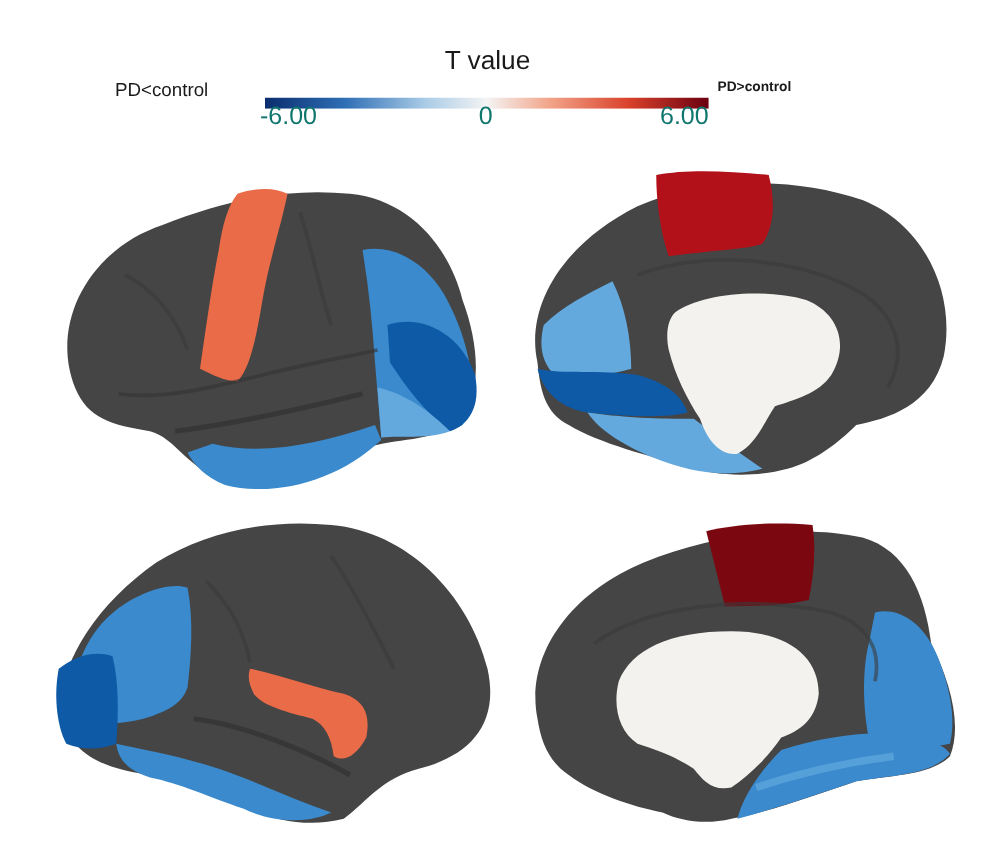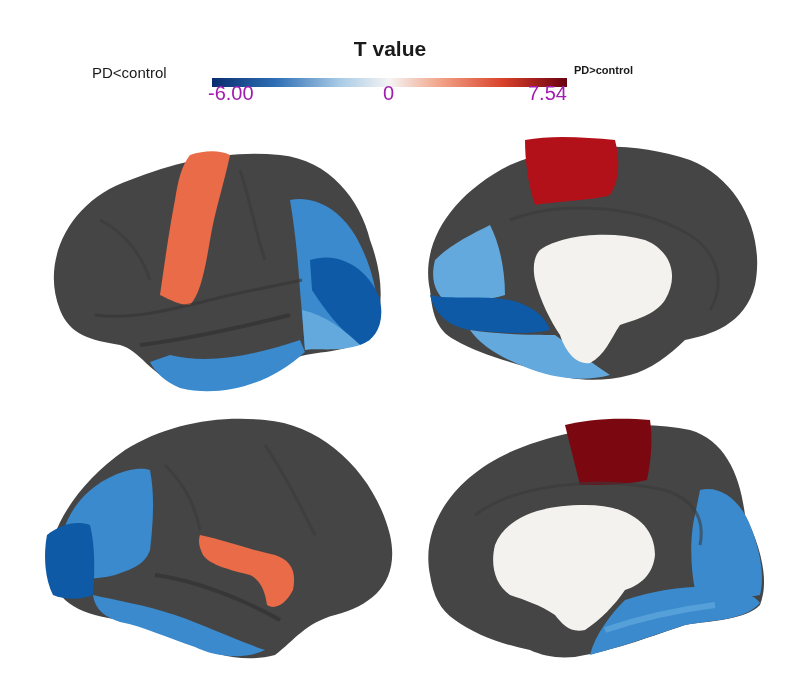--- a/index.html
+++ b/index.html
@@ -1,21 +1,21 @@
 <!DOCTYPE html>
 <html><head>
 <meta charset="utf-8">
 <style>
   html,body{margin:0;padding:0;background:#ffffff;}
   body{width:794px;height:691px;position:relative;overflow:hidden;font-family:"Liberation Sans",sans-serif;}
-  .legend-title{position:absolute;left:330px;top:37px;width:120px;text-align:center;font-weight:bold;font-size:21px;color:#1a1a1a;}
+  .legend-title{position:absolute;left:330px;top:37px;width:120px;text-align:center;font-weight:normal;font-size:21px;color:#1a1a1a;}
   .lbl-left{position:absolute;left:92px;top:64px;font-weight:normal;font-size:15px;color:#1a1a1a;}
   .lbl-right{position:absolute;left:574px;top:64px;font-weight:bold;font-size:11px;color:#1a1a1a;}
   .cbar{position:absolute;left:212px;top:78px;width:355px;height:9px;}
-  .tick{position:absolute;top:82px;font-size:20px;color:#a21caf;}
+  .tick{position:absolute;top:82px;font-size:20px;color:#0f766e;}
   .tick-min{left:208px;}
   .tick-mid{left:383px;}
   .tick-max{left:528px;}
   svg.brain{position:absolute;overflow:visible;}
 </style>
 </head>
 <body>
 
 <div class="legend-title">T value</div>
 <div class="lbl-left">PD&lt;control</div>
@@ -29,21 +29,21 @@
       <stop offset="0.5" stop-color="#f4f4f4"></stop>
       <stop offset="0.64" stop-color="#f2a58a"></stop>
       <stop offset="0.82" stop-color="#d9412b"></stop>
       <stop offset="1" stop-color="#6a0010"></stop>
     </linearGradient>
   </defs>
   <rect x="0" y="0" width="355" height="9" fill="url(#cg)"></rect>
 </svg>
 <div class="tick tick-min">-6.00</div>
 <div class="tick tick-mid">0</div>
-<div class="tick tick-max">7.54</div>
+<div class="tick tick-max">6.00</div>
 
 <svg class="brain" style="left:40px;top:140px;" width="360" height="260" viewBox="0 0 360 260">
   <path d="M20,170 C0,120 30,60 90,40 C140,20 190,10 240,15 C290,20 320,60 330,100 C345,140 345,180 325,200 C300,215 270,210 250,220 C220,245 180,255 140,245 C110,235 100,210 80,205 C50,200 30,195 20,170 Z" fill="#454545"></path>
   <path d="M250,60 C275,55 300,70 315,95 C335,130 345,175 330,200 C310,212 285,205 265,210 L260,150 C258,120 255,90 250,60 Z" fill="#3a8acd"></path>
   <path d="M270,120 C300,110 330,130 340,160 C345,185 335,200 320,205 C300,190 285,170 272,150 Z" fill="#0e5aa6"></path>
   <path d="M262,170 C285,175 305,190 320,205 C300,212 280,208 265,210 Z" fill="#63a9de"></path>
   <path d="M130,215 C170,225 215,215 260,200 L265,212 C230,245 180,258 140,248 C125,242 115,232 110,222 Z" fill="#3a8acd"></path>
   <path d="M150,15 C165,10 180,10 190,15 C185,40 175,70 170,100 C165,130 160,155 150,165 C140,165 130,160 120,155 C125,120 130,85 135,60 C138,40 142,25 150,15 Z" fill="#ea6b48"></path>
   <path d="M55,175 C90,180 130,170 170,160 C210,150 240,145 262,140" stroke="#333" stroke-width="3" fill="none" opacity="0.6"></path>
   <path d="M100,205 C140,200 190,190 250,175" stroke="#2e2e2e" stroke-width="4" fill="none" opacity="0.6"></path>

